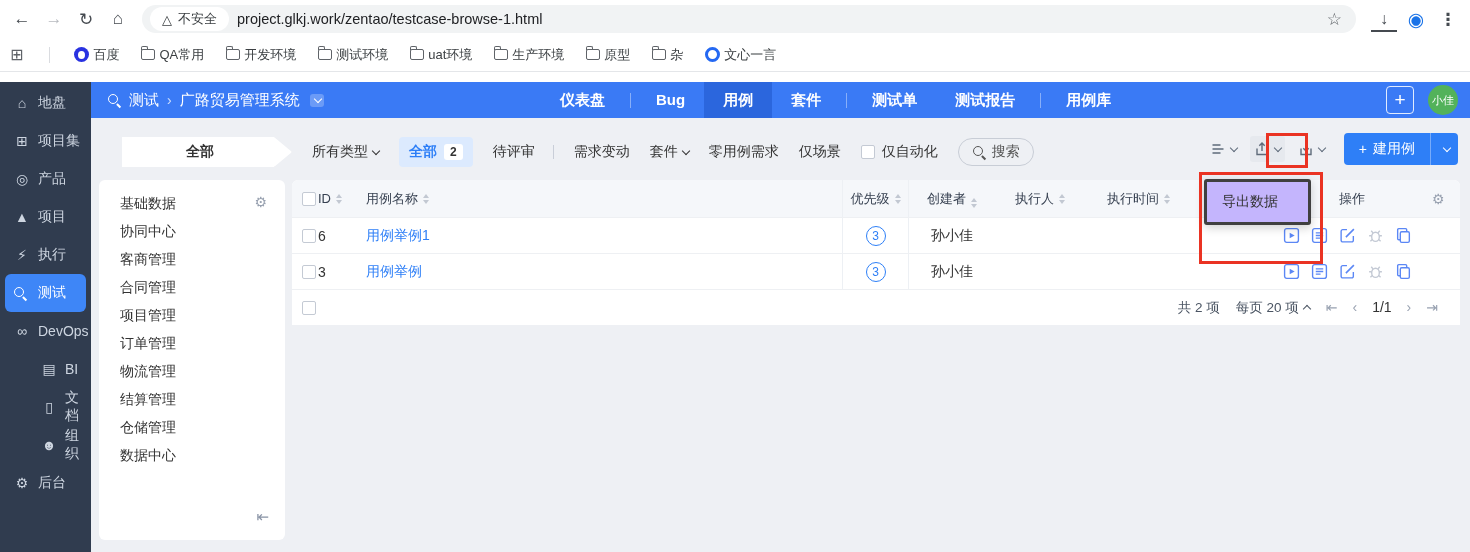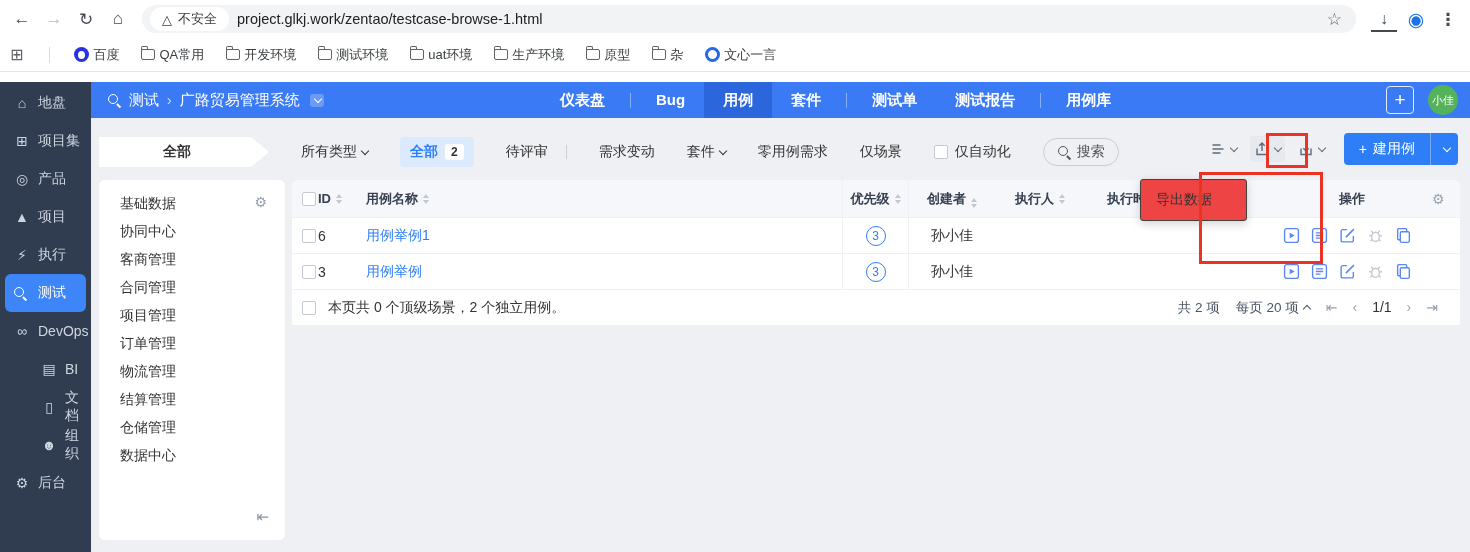--- a/index.html
+++ b/index.html
@@ -60,21 +60,21 @@
 #tabs{display:flex;align-items:center;height:36px}
 .tab{height:36px;line-height:36px;padding:0 19px;font-size:15px;font-weight:bold;cursor:pointer;flex:none}
 .tab.active{background:#2b66dd}
 .tab-sep{width:1px;height:15px;background:rgba(255,255,255,.4);margin:0 6px;flex:none}
 #nav-right{margin-left:auto;display:flex;align-items:center;gap:14px;padding-right:12px}
 #add-btn{width:28px;height:28px;border:1.5px solid rgba(255,255,255,.85);border-radius:4px;display:flex;align-items:center;justify-content:center;font-size:19px;cursor:pointer}
 #avatar{width:30px;height:30px;border-radius:50%;background:#53b25a;display:flex;align-items:center;justify-content:center;font-size:11px;color:#fff;cursor:pointer}
 
 
 #filterbar{position:absolute;left:91px;top:46px;width:1379px;height:62px}
-#filter-left{position:absolute;left:8px;top:19px;height:30px;display:flex;align-items:center;gap:32px;font-size:14px}
+#filter-left{position:absolute;left:31px;top:19px;height:30px;display:flex;align-items:center;gap:20px;font-size:14px}
 #scope-ribbon{width:170px;height:30px;background:#fff;box-shadow:0 1px 2px rgba(0,0,0,.08);clip-path:polygon(0 0,calc(100% - 18px) 0,100% 50%,calc(100% - 18px) 100%,0 100%);display:flex;align-items:center;justify-content:center;font-weight:bold;padding-right:14px;cursor:pointer}
 #type-dd{color:#333;cursor:pointer;display:flex;align-items:center}
 .pill{display:flex;align-items:center;color:#333;cursor:pointer;flex:none}
 .pill.active{background:#dceafe;color:#2e7ff7;font-weight:bold;border-radius:4px;height:30px;padding:0 10px}
 .pill .count{background:#fff;color:#333;font-weight:bold;font-size:12px;border-radius:3px;padding:1px 6px;margin-left:7px}
 .pill-sep{width:1px;height:14px;background:#c9ced8;flex:none}
 .cb{display:inline-block;width:14px;height:14px;border:1px solid #c4cad4;border-radius:2px;background:#fff;margin-right:7px;flex:none}
 #search-pill{display:flex;align-items:center;gap:6px;border:1px solid #c8cdd6;border-radius:14px;height:28px;padding:0 13px;color:#555;cursor:pointer}
 #filter-right{position:absolute;right:12px;top:15px;display:flex;align-items:center;gap:9px;color:#5f6b7a}
 .tool-group{display:flex;align-items:center;padding:5px 4px;cursor:pointer}
@@ -86,21 +86,21 @@
 
 
 #module-card{position:absolute;left:99px;top:108px;width:186px;height:360px;background:#fff;border-radius:6px;padding:9px 0 0 21px}
 .tree-item{height:28px;line-height:28px;font-size:14px;color:#333;cursor:pointer}
 #module-gear{position:absolute;right:18px;top:14px;color:#98a1b0;font-size:14px;cursor:pointer}
 #collapse{position:absolute;right:16px;bottom:14px;color:#8a94a6;font-size:15px;cursor:pointer}
 
 
 #table-card{position:absolute;left:292px;top:108px;width:1168px;height:145px;background:#fff;border-radius:6px 6px 0 0}
 .trow{display:flex;align-items:center;height:36px;font-size:14px}
-#thead{height:37px;background:#f5f7fa;font-size:13px;font-weight:bold;color:#374151;border-radius:6px 6px 0 0}
+#thead{height:37px;background:#f5f7fa;font-size:13px;font-weight:normal;color:#374151;border-radius:6px 6px 0 0}
 .c-check{width:26px;padding-left:10px;display:flex;align-items:center;flex:none}
 .c-id{width:48px;display:flex;align-items:center;flex:none}
 .c-name{flex:1;display:flex;align-items:center;min-width:0}
 .c-pri{width:67px;display:flex;align-items:center;justify-content:center;flex:none;align-self:stretch;border-left:1px solid #edf0f4;border-right:1px solid #edf0f4}
 .c-creator{width:86px;display:flex;align-items:flex-end;justify-content:center;flex:none}
 .c-exec{width:90px;display:flex;align-items:center;justify-content:center;flex:none}
 .c-time{width:107px;display:flex;align-items:center;justify-content:center;flex:none}
 .c-ops{width:240px;display:flex;align-items:center;justify-content:center;padding-left:70px;flex:none}
 #thead .c-ops{padding-left:80px}
 .c-gear{width:28px;display:flex;align-items:center;flex:none;color:#98a1b0;font-size:14px}
@@ -115,21 +115,21 @@
 .act{display:inline-flex;cursor:pointer}
 .act.blue{color:#5b87f5}
 .act.gray{color:#c3c9d4}
 #tfoot{border-top:1px solid #eef0f3;height:36px;color:#333}
 #tfoot .summary{margin-left:10px}
 #foot-right{margin-left:auto;display:flex;align-items:flex-start;gap:16px;padding-right:22px;font-size:13.5px;color:#4b5563}
 .pager{display:flex;align-items:center;gap:15px;color:#9aa3b2;font-size:14px}
 .pager .pg{color:#333}
 
 
-#export-menu{position:absolute;left:1140px;top:107px;width:107px;background:#ef4444;border:1px solid #404040;border-radius:3px;box-shadow:0 3px 10px rgba(0,0,0,.18);z-index:40;padding:2px 0}
+#export-menu{position:absolute;left:1204px;top:107px;width:107px;background:#c4b5fd;border:3px solid #404040;border-radius:3px;box-shadow:0 3px 10px rgba(0,0,0,.18);z-index:40;padding:2px 0}
 .menu-item{font-size:14px;color:#333;padding:9px 15px;cursor:pointer}
 .annot{position:absolute;border:3px solid #ea3323;z-index:50;pointer-events:none}
 #annot-icon{left:1266px;top:61px;width:42px;height:35px}
 #annot-menu{left:1199px;top:100px;width:124px;height:92px}
 </style>
 </head>
 <body>
 
 <div id="toolbar" data-name="browser-toolbar">
   <span class="tb-btn" data-name="back-icon">←</span>
@@ -568,21 +568,20 @@
             </span>
         </span>
         </span>
         <span class="c-gear"></span>
       </div>
 
     <div class="trow" id="tfoot" data-name="table-footer">
       <span class="c-check">
           <span class="cb" data-name="footer-checkbox"></span>
         </span>
-      <span class="summary" data-name="page-summary">本页共 0 个顶级场景，2 个独立用例。</span>
       <span id="foot-right" data-name="pagination">
         <span data-name="total-count">共 2 项</span>
         <span data-name="per-page-selector"><span>每页 20 项</span><span class="chev up" data-name="chevron-up-icon"></span></span>
         <span class="pager" data-name="pager">
           <span data-name="first-page-icon">⇤</span>
           <span data-name="prev-page-icon">‹</span>
           <span class="pg" data-name="page-indicator">1/1</span>
           <span data-name="next-page-icon">›</span>
           <span data-name="last-page-icon">⇥</span>
         </span>

